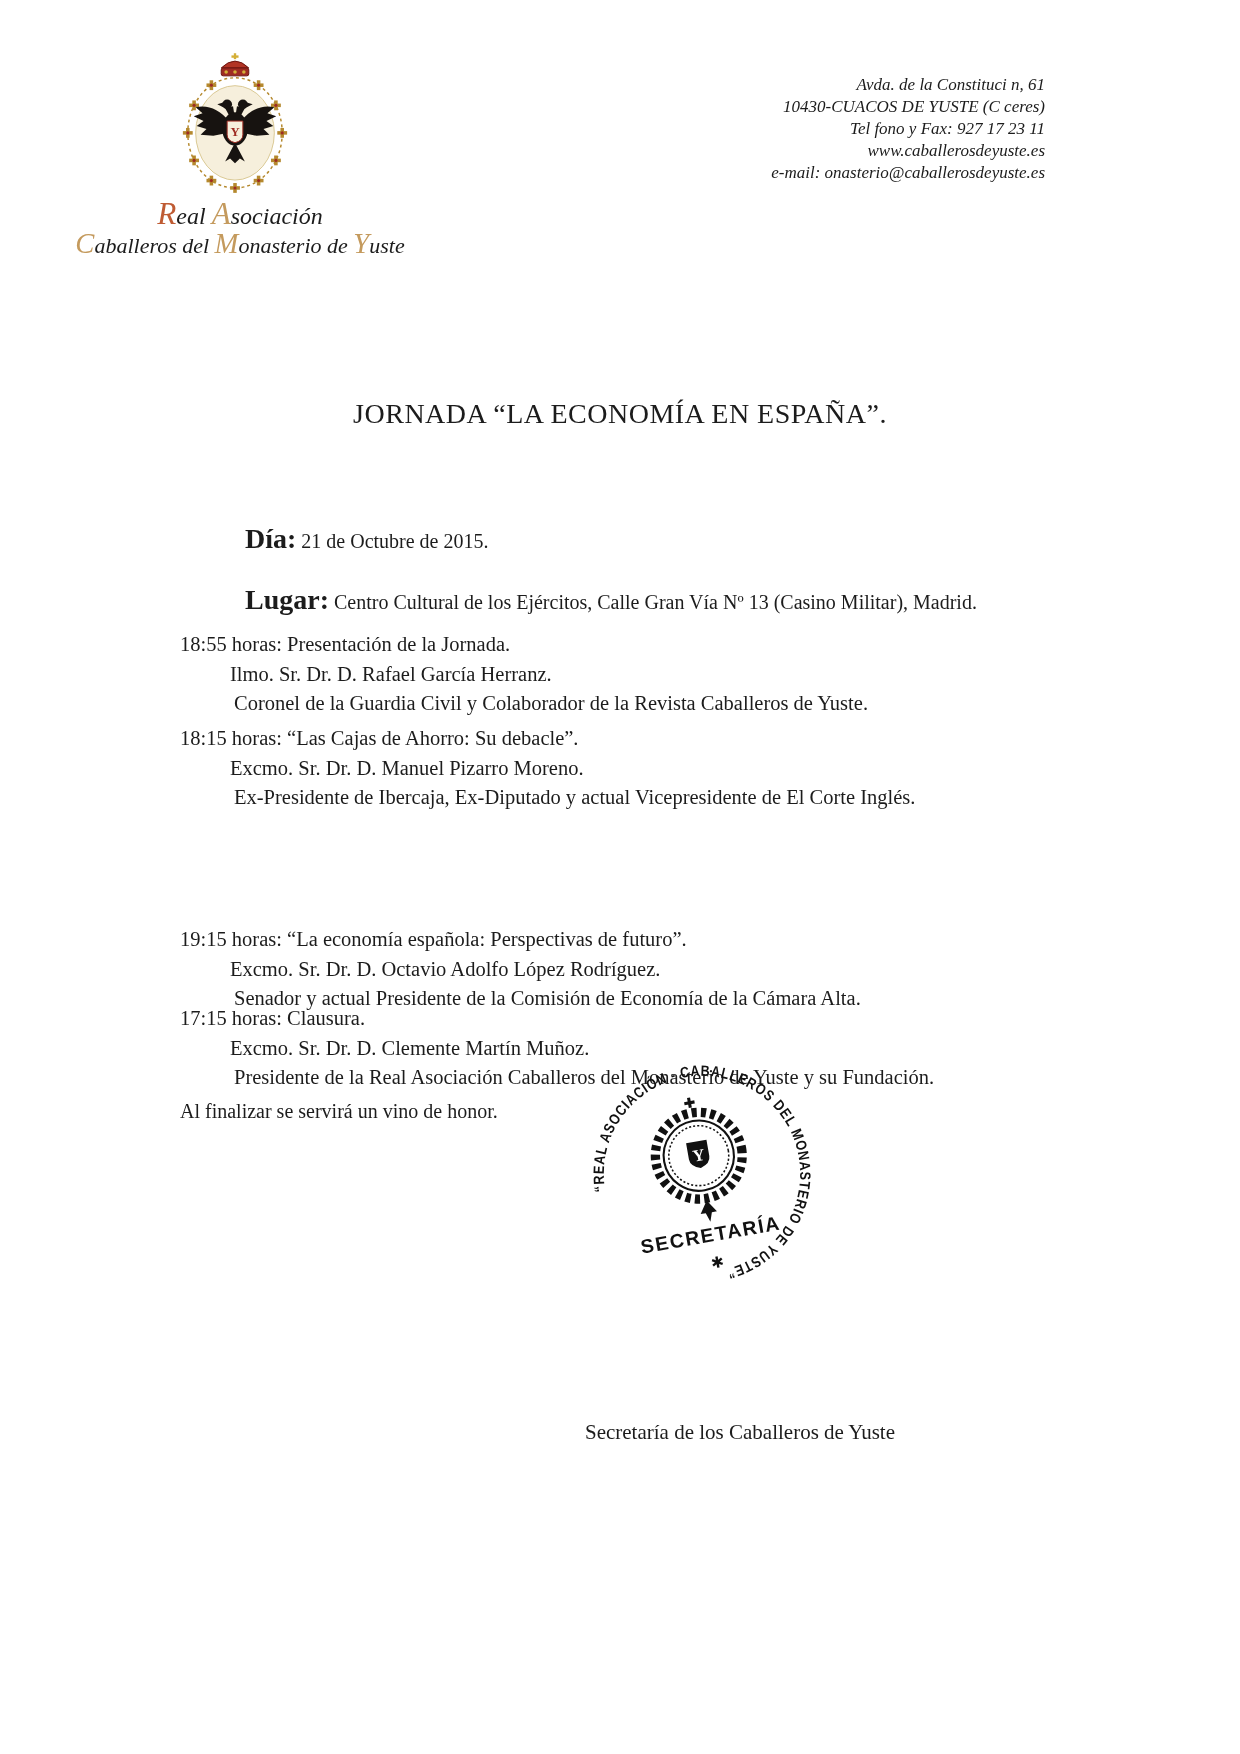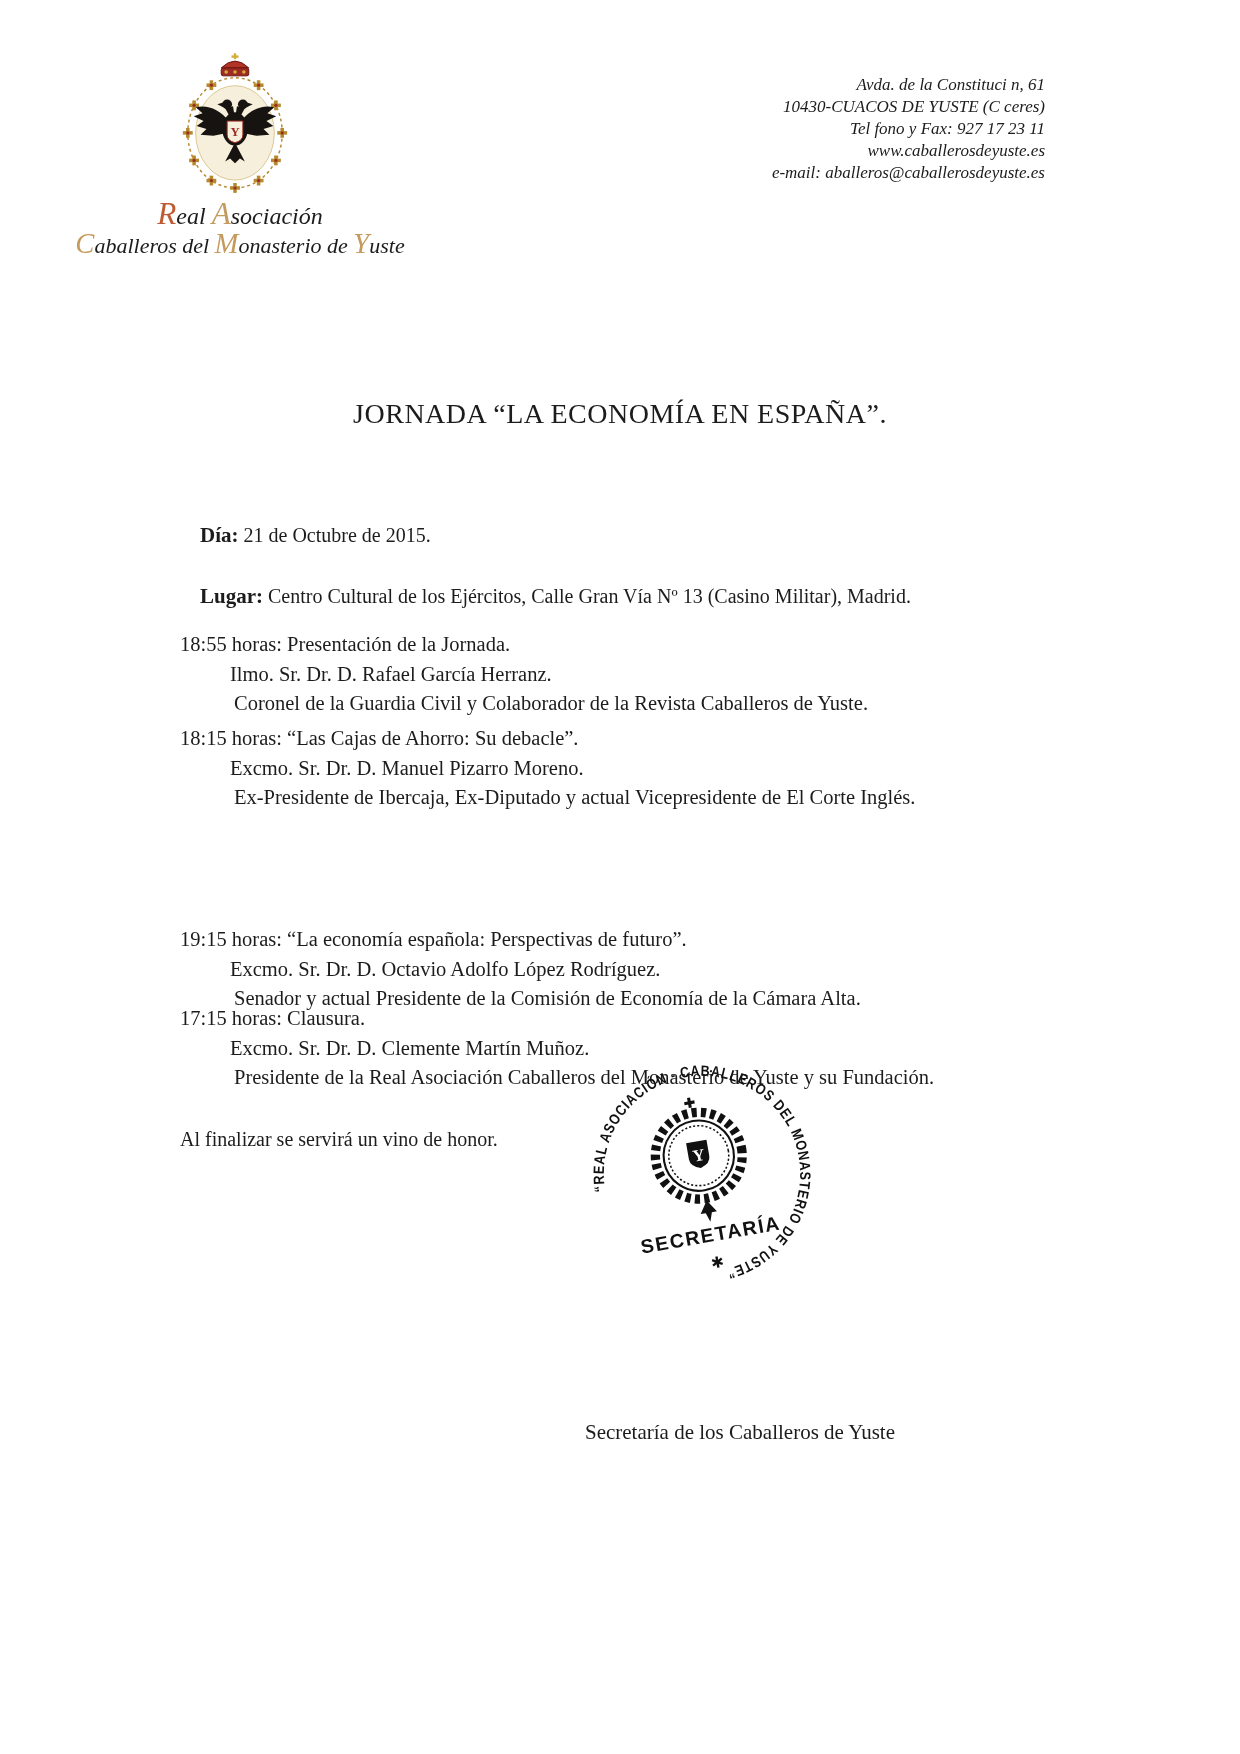--- a/index.html
+++ b/index.html
@@ -25,31 +25,31 @@
     text-align:right;font-style:italic;font-size:17px;line-height:22px;
   }
   .address div{white-space:nowrap;}
   
   .doc-title{
     position:absolute;left:0;top:398px;width:1240px;
     text-align:center;font-size:28px;font-weight:normal;letter-spacing:.5px;
   }
   
   .line{position:absolute;left:180px;font-size:20px;white-space:pre-wrap;}
-  .lbl{font-weight:bold;font-size:21px;}
+  .lbl{font-weight:bold;font-size:28px;margin-left:45px;}
   .day-line{top:500px;}
   .place-line{top:561px;}
   .sched{position:absolute;left:180px;width:900px;font-size:20.5px;line-height:29.5px;}
   .sched .speaker{padding-left:50px;}
   .sched .role{padding-left:54px;}
   .sched-1{top:630px;}
   .sched-2{top:724px;}
   .sched-3{top:879px;margin-top:46px;}
   .sched-4{top:1004px;}
-  .closing{top:1128px;}
+  .closing{top:1100px;}
   
   .stamp{position:absolute;left:578px;top:1048px;width:248px;height:252px;}
   
   .signature{
     position:absolute;left:360px;top:1420px;width:760px;
     text-align:center;font-size:21px;
   }
 </style>
 </head>
 <body>
@@ -151,21 +151,21 @@
   </div>
   <div class="org-line org-line2">
     <span class="init init-gold">C</span><span>aballeros del </span><span class="init init-gold">M</span><span>onasterio de </span><span class="init init-gold">Y</span><span>uste</span>
   </div>
 
   <div class="address">
     <div>Avda. de la Constituci n, 61</div>
     <div>10430-CUACOS DE YUSTE (C ceres)</div>
     <div>Tel fono y Fax: 927 17 23 11</div>
     <div>www.caballerosdeyuste.es</div>
-    <div>e-mail: aballeros@caballerosdeyuste.es</div>
+    <div>e-mail: onasterio@caballerosdeyuste.es</div>
   </div>
 
   <div class="doc-title">JORNADA “LA ECONOMÍA EN ESPAÑA”.</div>
 
   <div class="line day-line">
     <span class="lbl">Día:</span><span> 21 de Octubre de 2015.</span>
   </div>
   <div class="line place-line">
     <span class="lbl">Lugar:</span><span> Centro Cultural de los Ejércitos, Calle Gran Vía Nº 13 (Casino Militar), Madrid.</span>
   </div>

